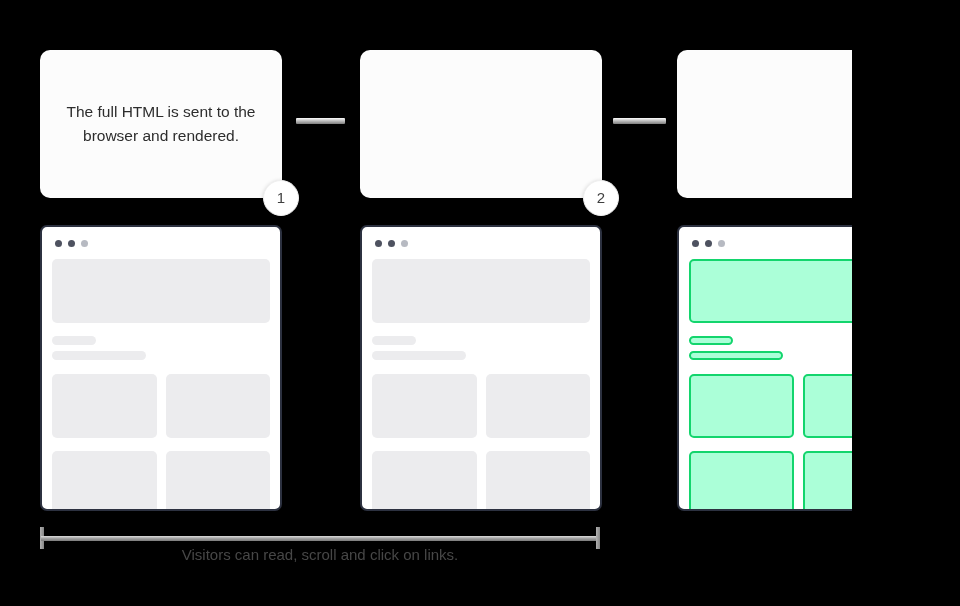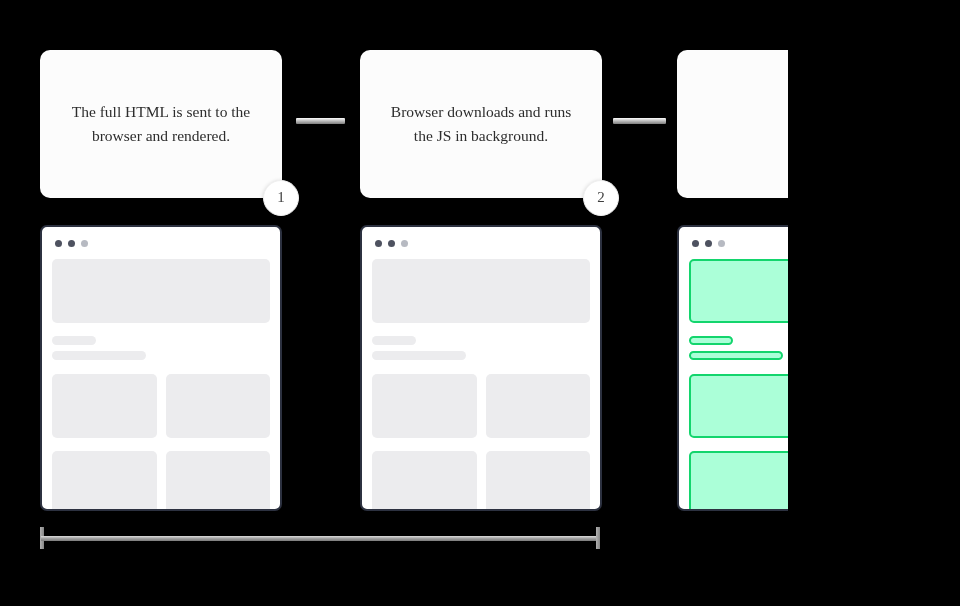--- a/index.html
+++ b/index.html
@@ -12,23 +12,23 @@
     --green-fill: #abffd8;
     --green-border: #13d56d;
     --dot-dark: #4e5260;
     --dot-light: #b7bac2;
     --caption-text: #474747;
   }
   * { box-sizing: border-box; margin: 0; padding: 0; }
   html, body { background: var(--background); }
   .stage {
     position: relative;
-    width: 788px; height: 606px;
+    width: 852px; height: 606px;
     background: var(--background);
-    font-family: Liberation Serif, serif;
+    font-family: Liberation Sans, sans-serif;
     overflow: hidden;
   }
   .col { position: absolute; top: 0; width: 242px; }
   .col-1 { left: 40px; }
   .col-2 { left: 360px; }
   .col-3 { left: 677px; }
 
   
   .step-card {
     position: absolute; top: 50px; left: 0;
@@ -133,21 +133,20 @@
         <div class="ph cell"></div>
         <div class="ph cell"></div>
         <div class="ph cell"></div>
         <div class="ph cell"></div>
       </div>
     </div>
   </div>
 
   <div class="col col-2">
     <div class="step-card">
-      <span>Browser downloads and runs the JS in background.</span>
       <span class="step-badge">2</span>
     </div>
     <div class="browser" data-variant="static">
       <div class="dots">
         <span class="dot"></span>
         <span class="dot"></span>
         <span class="dot light"></span>
       </div>
       <div class="ph hero"></div>
       <div class="ph pill pill-short"></div>
@@ -182,14 +181,15 @@
       </div>
     </div>
   </div>
 
   <div class="connector connector-1"></div>
   <div class="connector connector-2"></div>
 
   <div class="ruler-cap left"></div>
   <div class="ruler-line"></div>
   <div class="ruler-cap right"></div>
+  <div class="caption">Visitors can read, scroll and click on links.</div>
 
 </div>
 
 </body></html>

